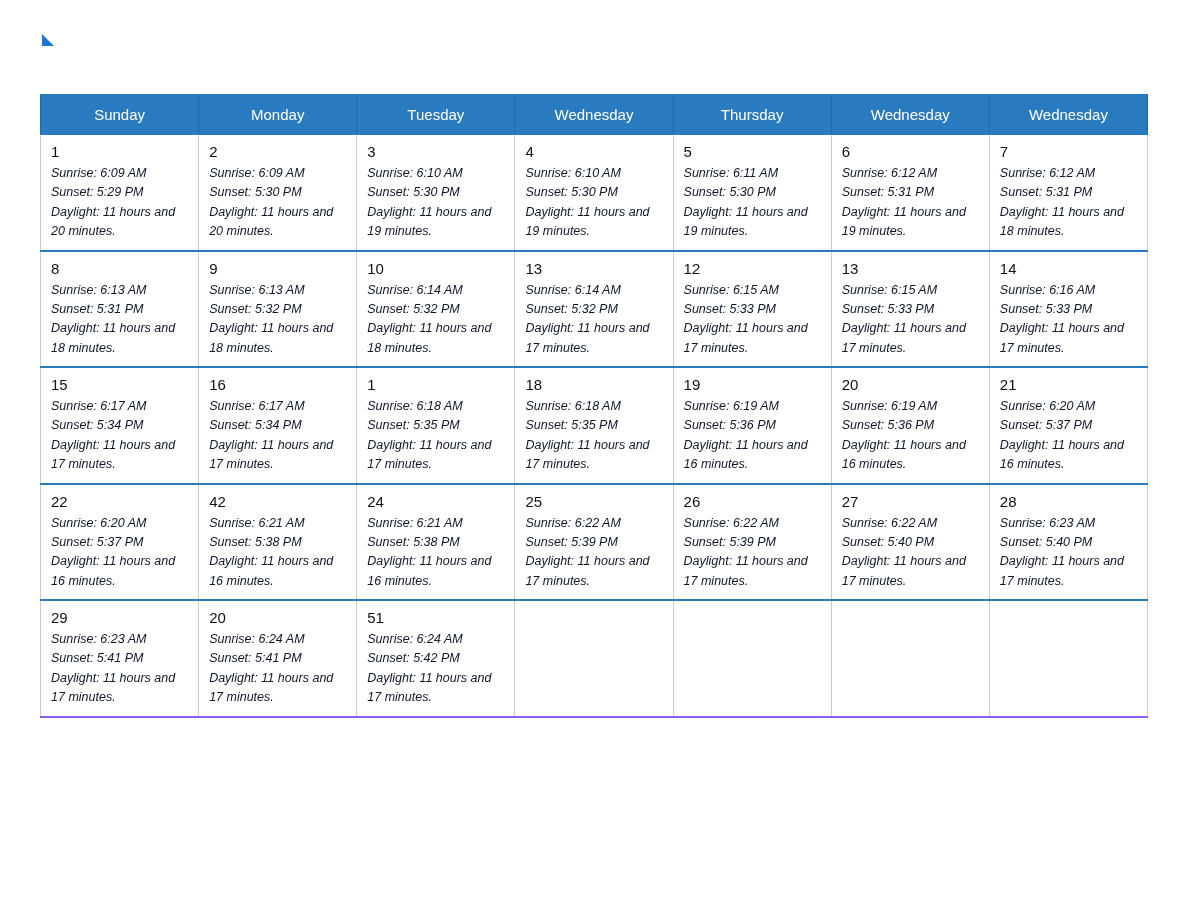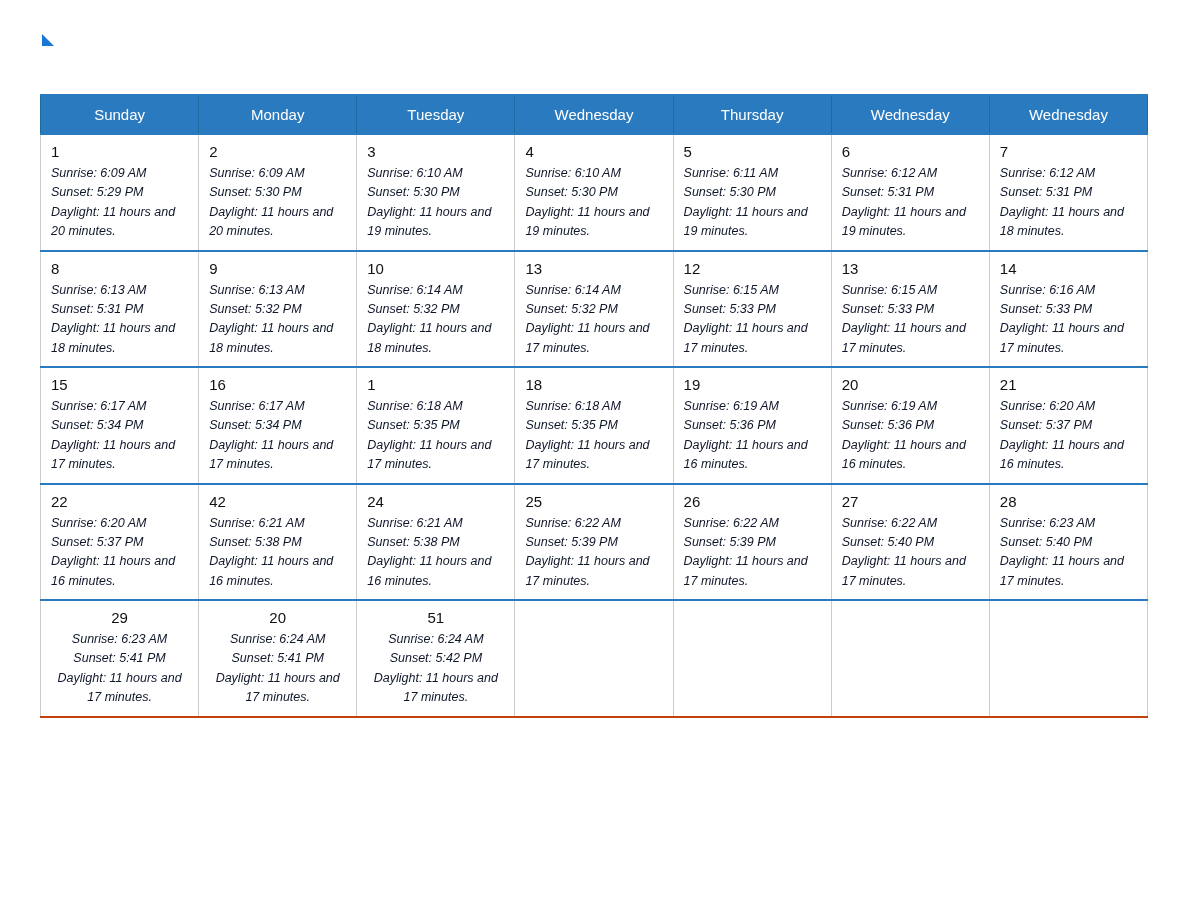--- a/index.html
+++ b/index.html
@@ -57,22 +57,21 @@
       vertical-align: top;
       padding: 8px 10px;
       border: 1px solid #ccc;
       font-size: 13px;
       color: #222;
       width: calc(100% / 7);
       min-height: 100px;
       background: #fff;
     }
     .calendar-table tr:last-child td {
-      border-bottom: 2px solid #c2410c;
-      text-align: center;
+      border-bottom: 2px solid #8b5cf6;
     }
     .calendar-table thead tr th {
       border-top: 2px solid #2a7abf;
       border-bottom: 2px solid #2a7abf;
     }
     .day-number {
       font-size: 15px;
       font-weight: normal;
       display: block;
       margin-bottom: 4px;

